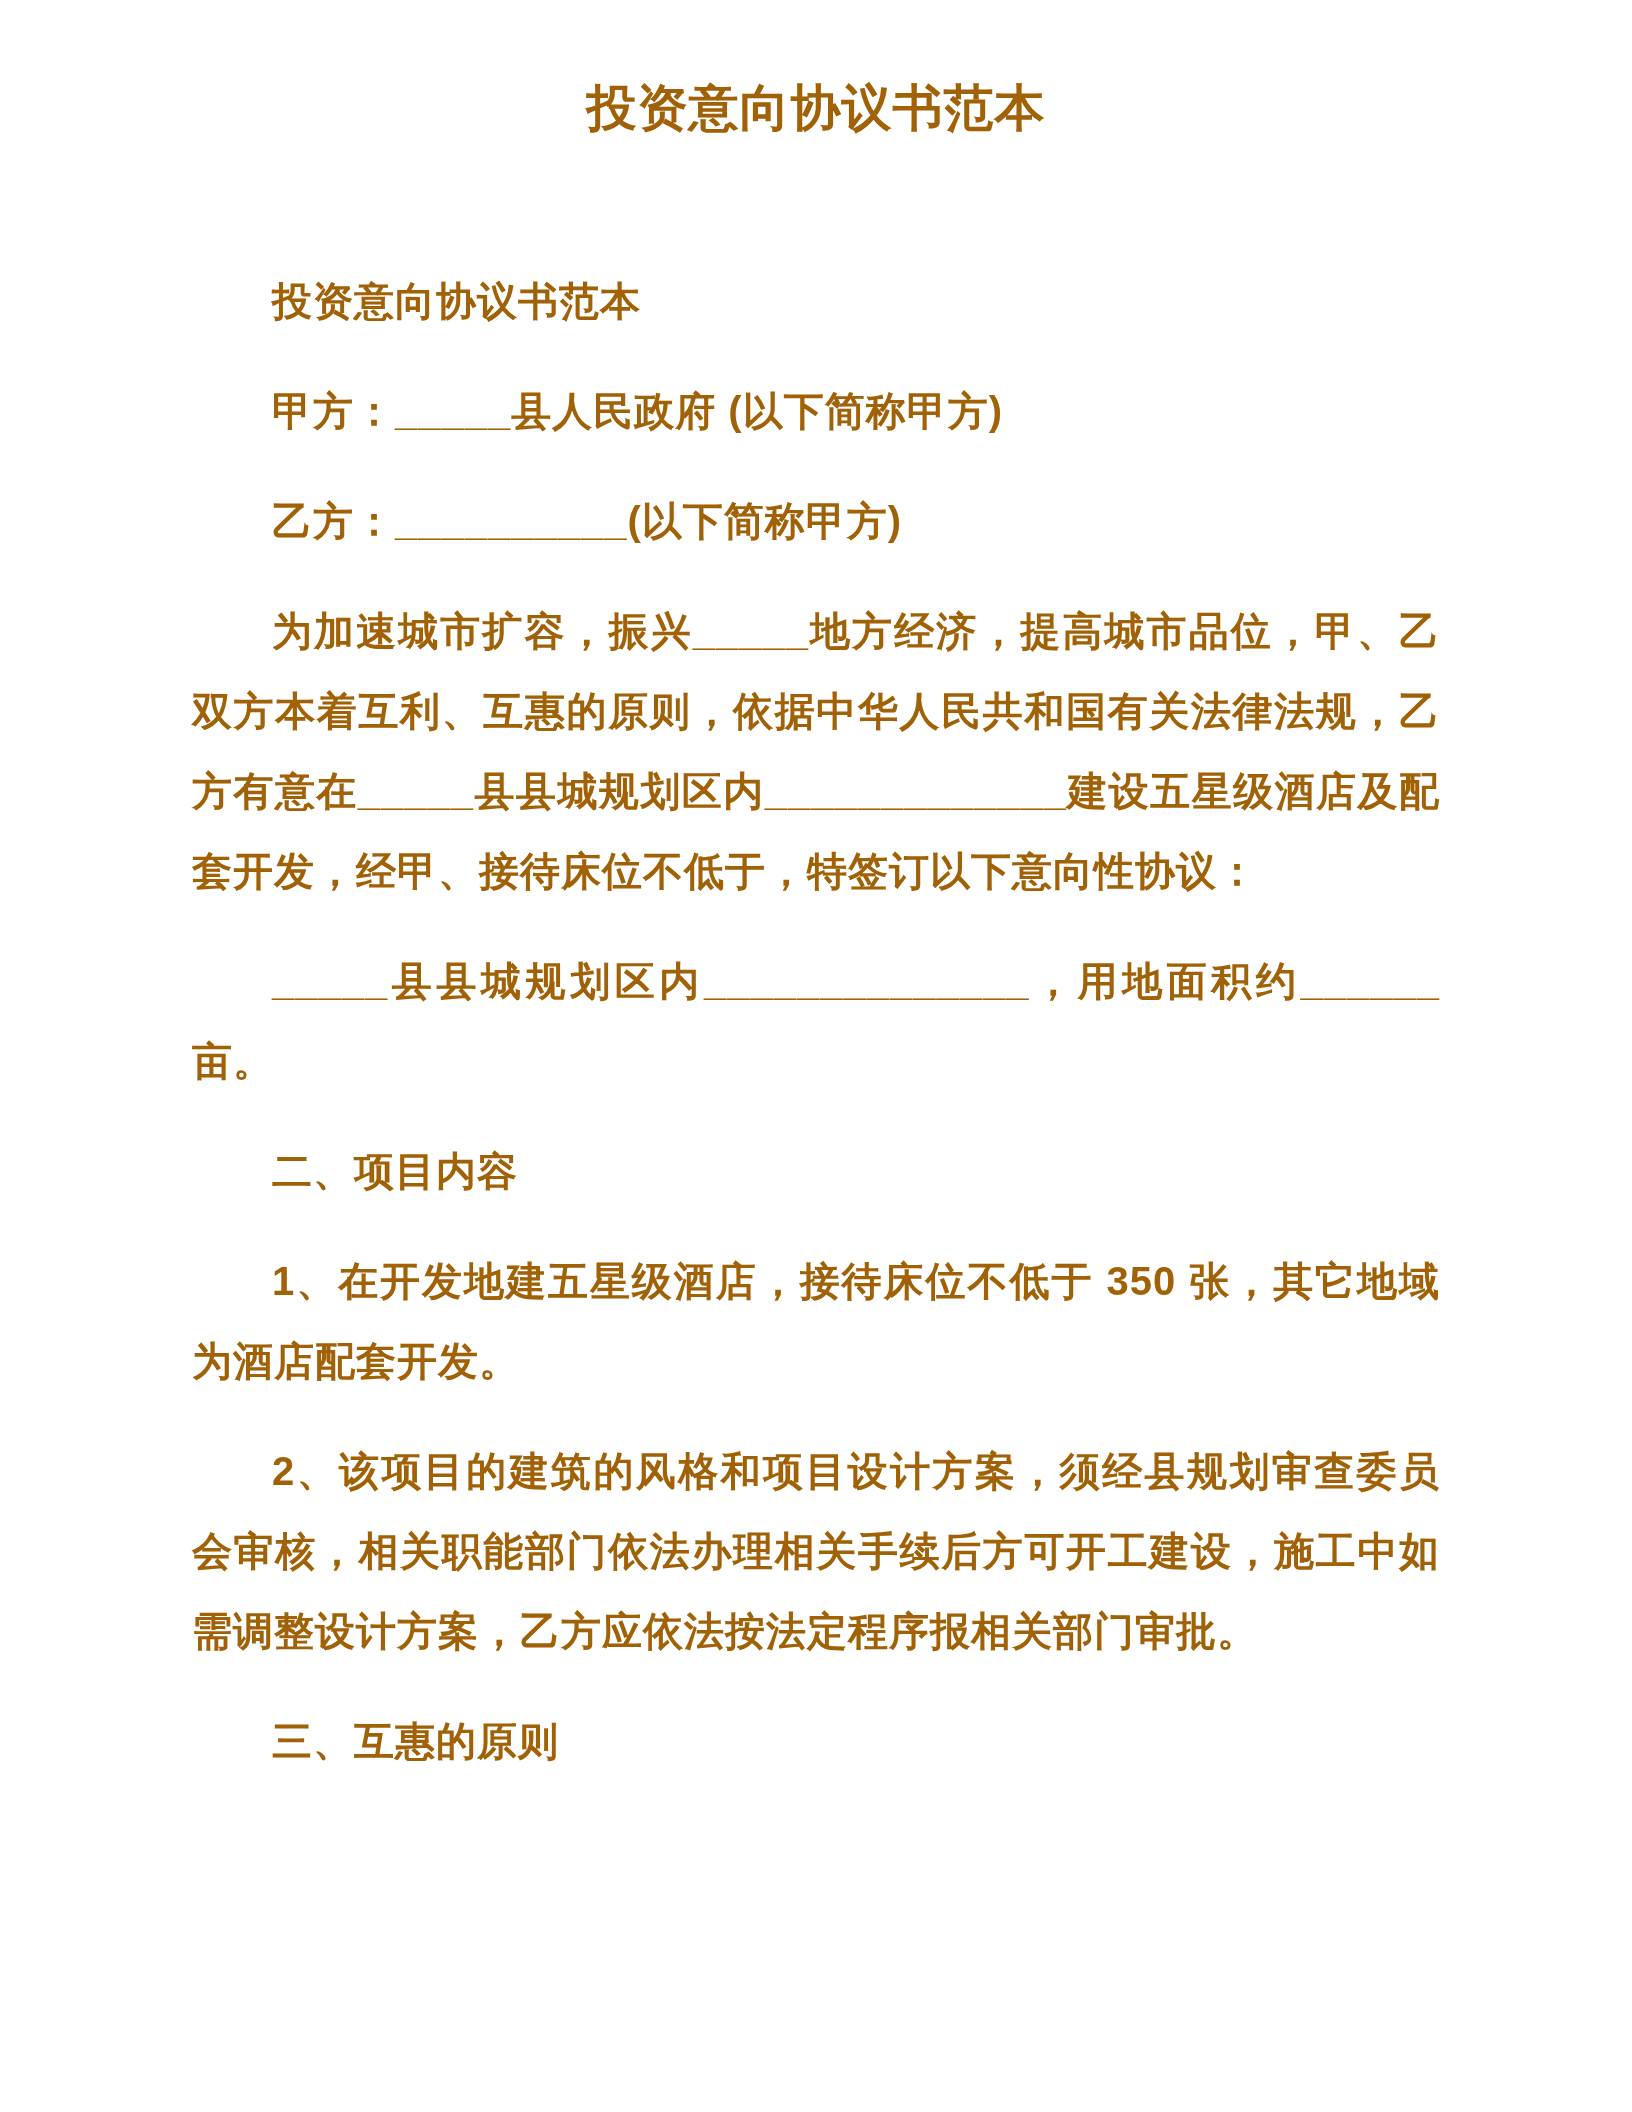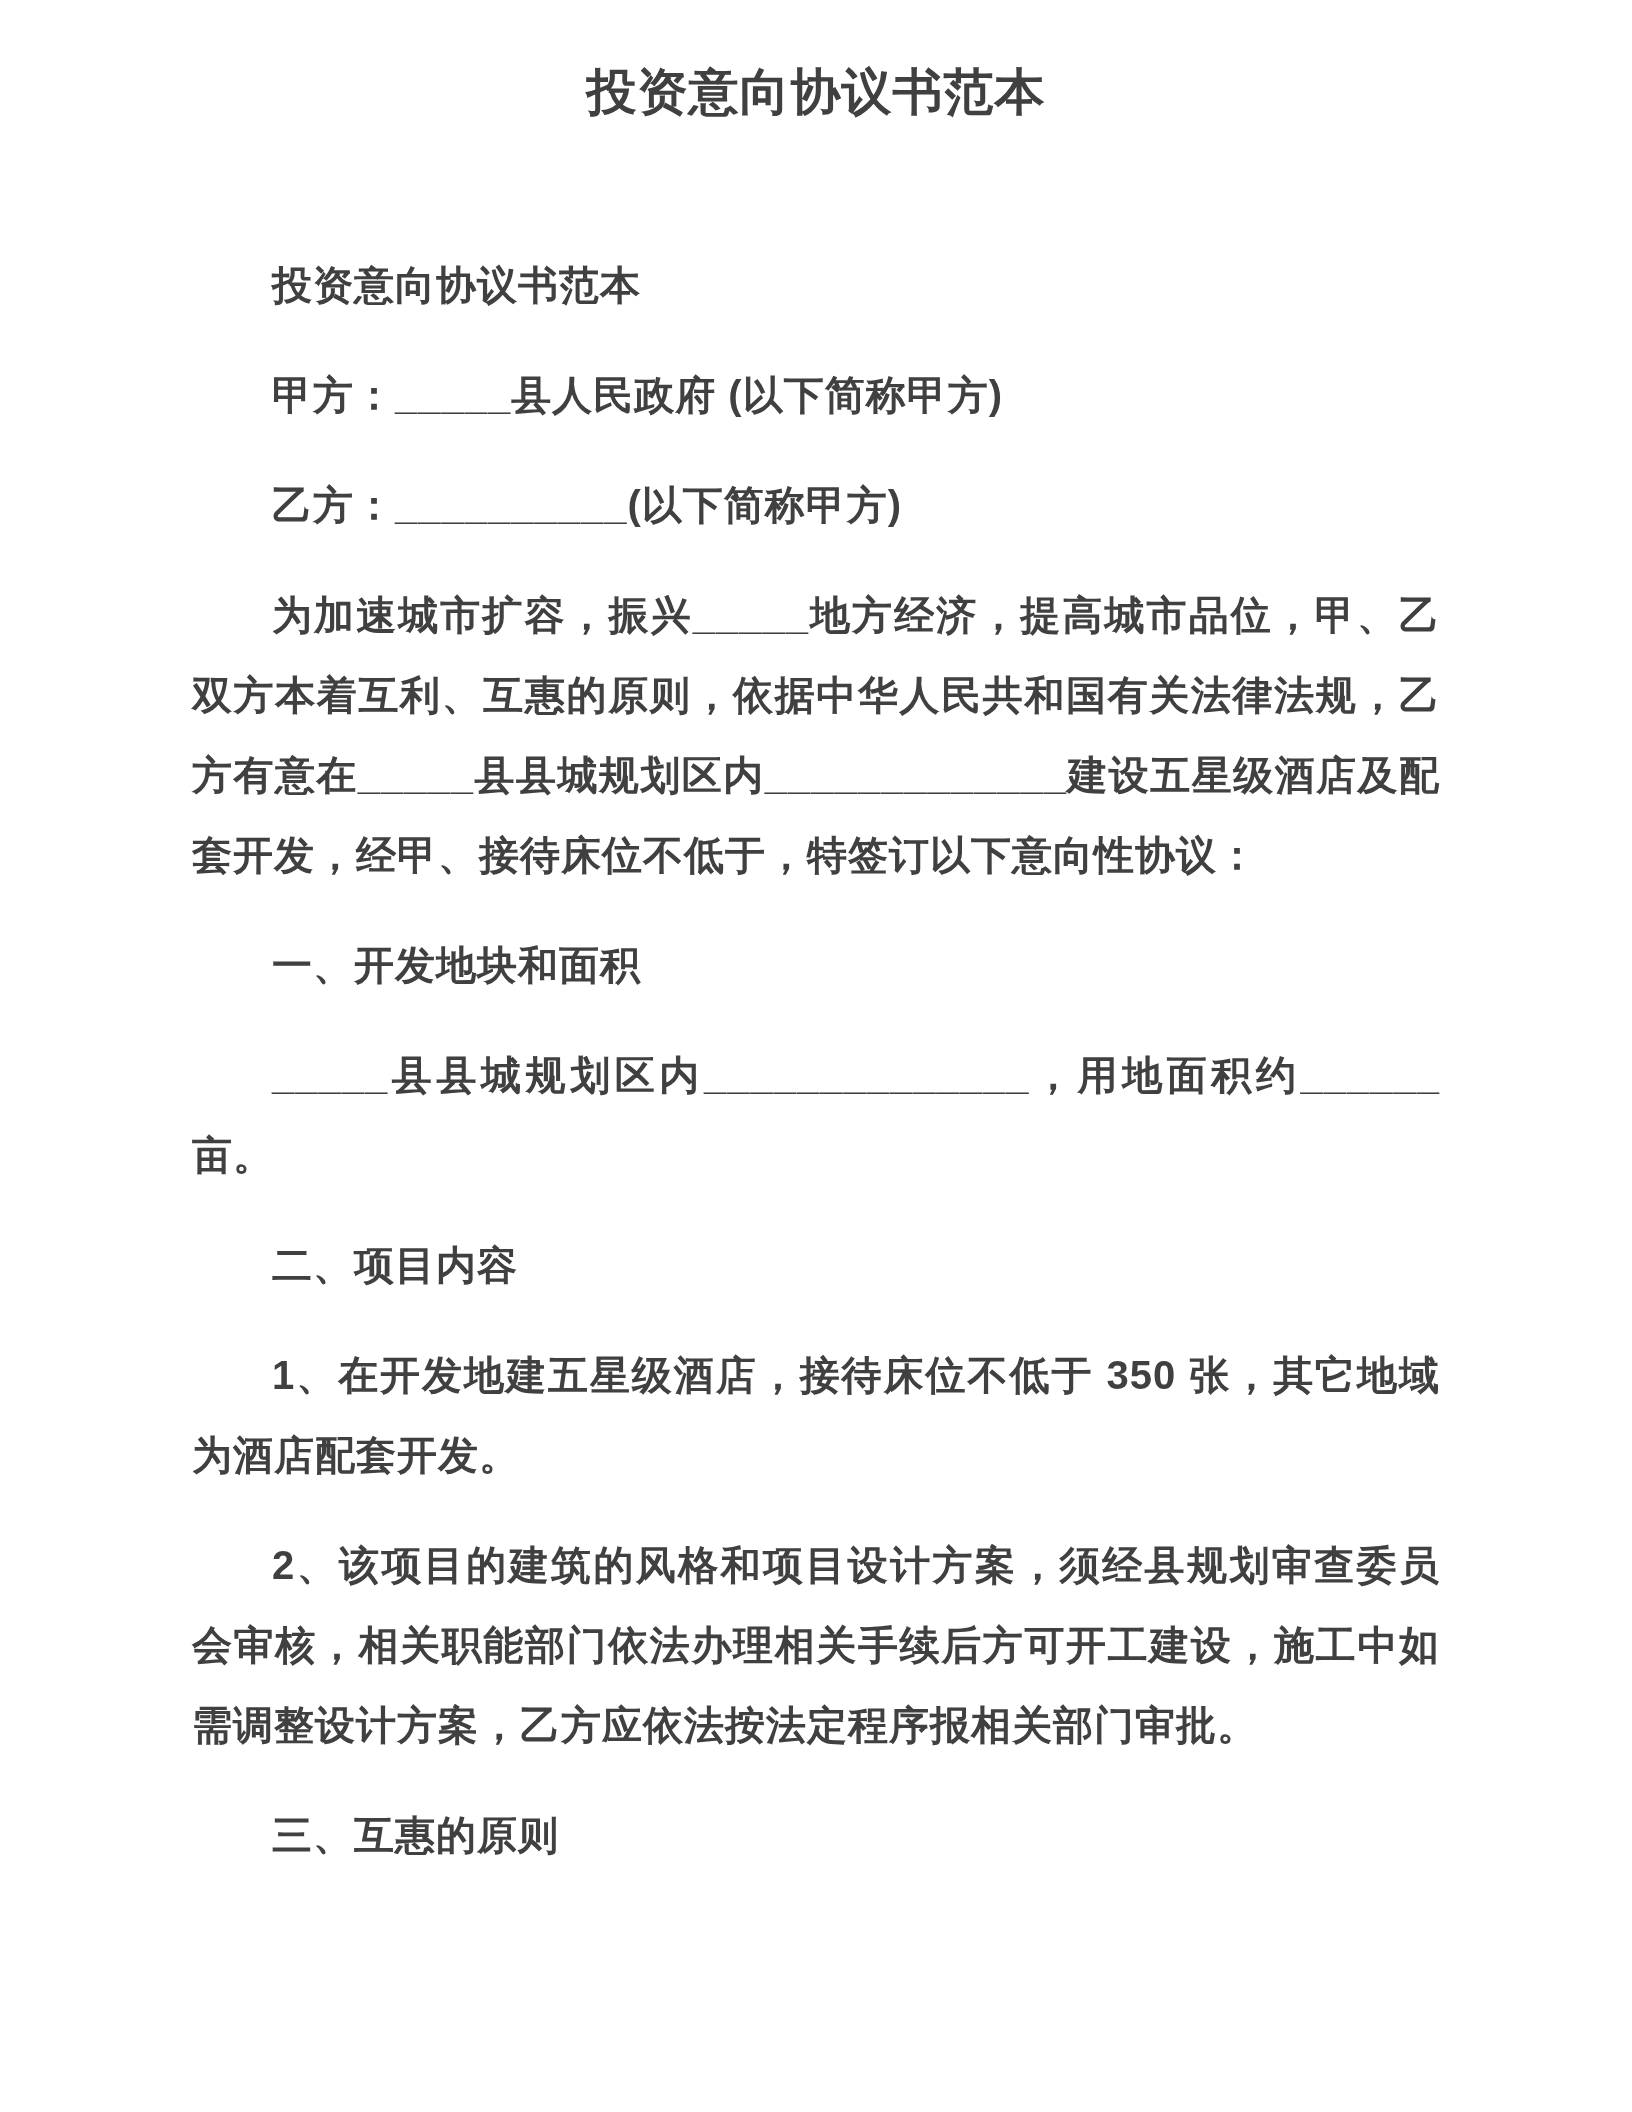--- a/index.html
+++ b/index.html
@@ -7,23 +7,23 @@
     padding: 0;
     background: #ffffff;
   }
   .page {
     position: relative;
     width: 1632px;
     height: 2112px;
     margin: 0 auto;
     background: #ffffff;
     box-sizing: border-box;
-    padding: 60px 192px 80px 192px;
+    padding: 76px 192px 80px 192px;
     font-family: "Liberation Sans", "DejaVu Sans", sans-serif;
-    color: #404040;
+    color: #a16207;
     overflow: hidden;
   }
   .doc-title {
     text-align: center;
     font-size: 50px;
     font-weight: bold;
     line-height: 1.3;
     margin: 0 0 120px 0;
     letter-spacing: 1px;
   }
@@ -42,20 +42,19 @@
 <body>
 
 <div class="page">
   <h1 class="doc-title">投资意向协议书范本</h1>
 
   <div class="doc-body">
     <p class="para">投资意向协议书范本</p>
     <p class="para">甲方：_____县人民政府 (以下简称甲方)</p>
     <p class="para">乙方：__________(以下简称甲方)</p>
     <p class="para">为加速城市扩容，振兴_____地方经济，提高城市品位，甲、乙双方本着互利、互惠的原则，依据中华人民共和国有关法律法规，乙方有意在_____县县城规划区内_____________建设五星级酒店及配套开发，经甲、接待床位不低于，特签订以下意向性协议：</p>
-    <p class="para">一、开发地块和面积</p>
     <p class="para">_____县县城规划区内______________，用地面积约______亩。</p>
     <p class="para">二、项目内容</p>
     <p class="para">1、在开发地建五星级酒店，接待床位不低于 350 张，其它地域为酒店配套开发。</p>
     <p class="para">2、该项目的建筑的风格和项目设计方案，须经县规划审查委员会审核，相关职能部门依法办理相关手续后方可开工建设，施工中如需调整设计方案，乙方应依法按法定程序报相关部门审批。</p>
     <p class="para">三、互惠的原则</p>
   </div>
 </div>
 
 </body></html>

